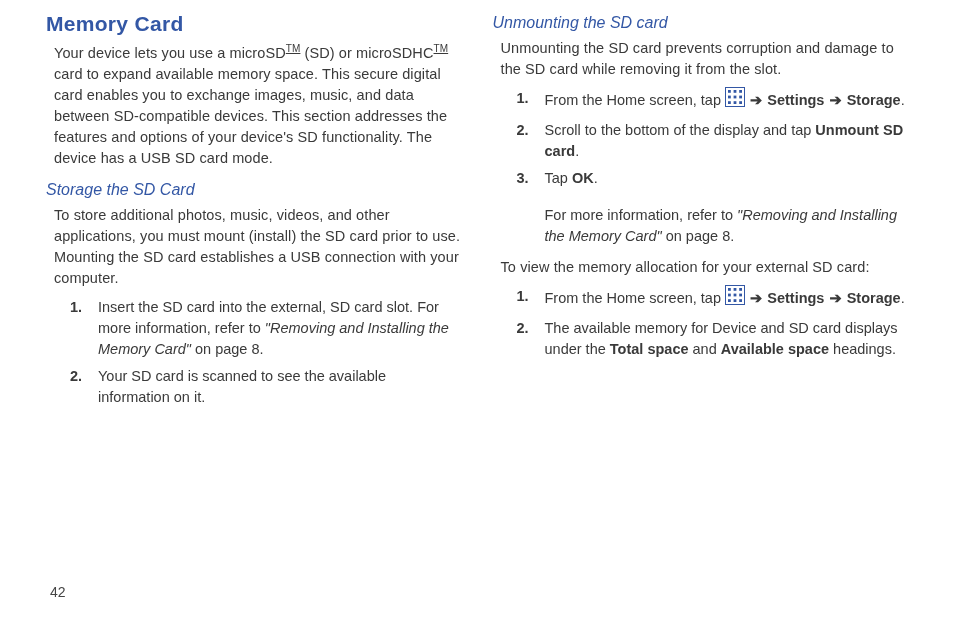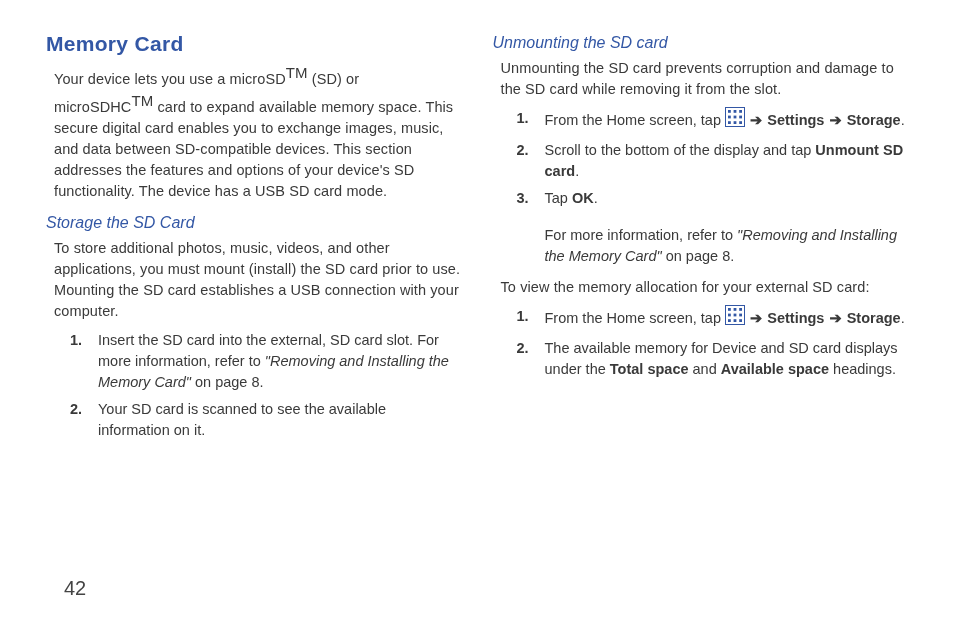--- a/index.html
+++ b/index.html
@@ -8,21 +8,21 @@
     width: 954px;
     height: 636px;
     background: #ffffff;
     font-family: Arial, Helvetica, sans-serif;
     color: #3a3a3a;
     overflow: hidden;
   }
   .page {
     display: flex;
     gap: 31px;
-    padding: 32px 46px 0 46px;
+    padding: 12px 46px 0 46px;
     box-sizing: border-box;
     height: 100%;
     position: relative;
   }
   .col {
     flex: 1 1 0;
     min-width: 0;
   }
   h1.main-heading {
     font-family: Arial, Helvetica, sans-serif;
@@ -74,30 +74,30 @@
     position: relative;
     top: -1px;
   }
   .bold { font-weight: 700; }
   .italic { font-style: italic; }
   .arrow {
     display: inline-block;
     font-weight: 700;
     padding: 0 1px;
   }
-  .tm { font-size: 15px; vertical-align: super; }
+  .tm { font-size: 10px; vertical-align: super; text-decoration: underline; }
   .continuation {
     display: block;
     margin-top: 16px;
   }
   .pagenum {
     position: absolute;
-    left: 64px;
+    left: 50px;
     bottom: 36px;
-    font-size: 20px;
+    font-size: 14px;
     color: #444;
   }
 </style>
 </head>
 <body>
 
 <div class="page">
 
   <div class="col">
 

